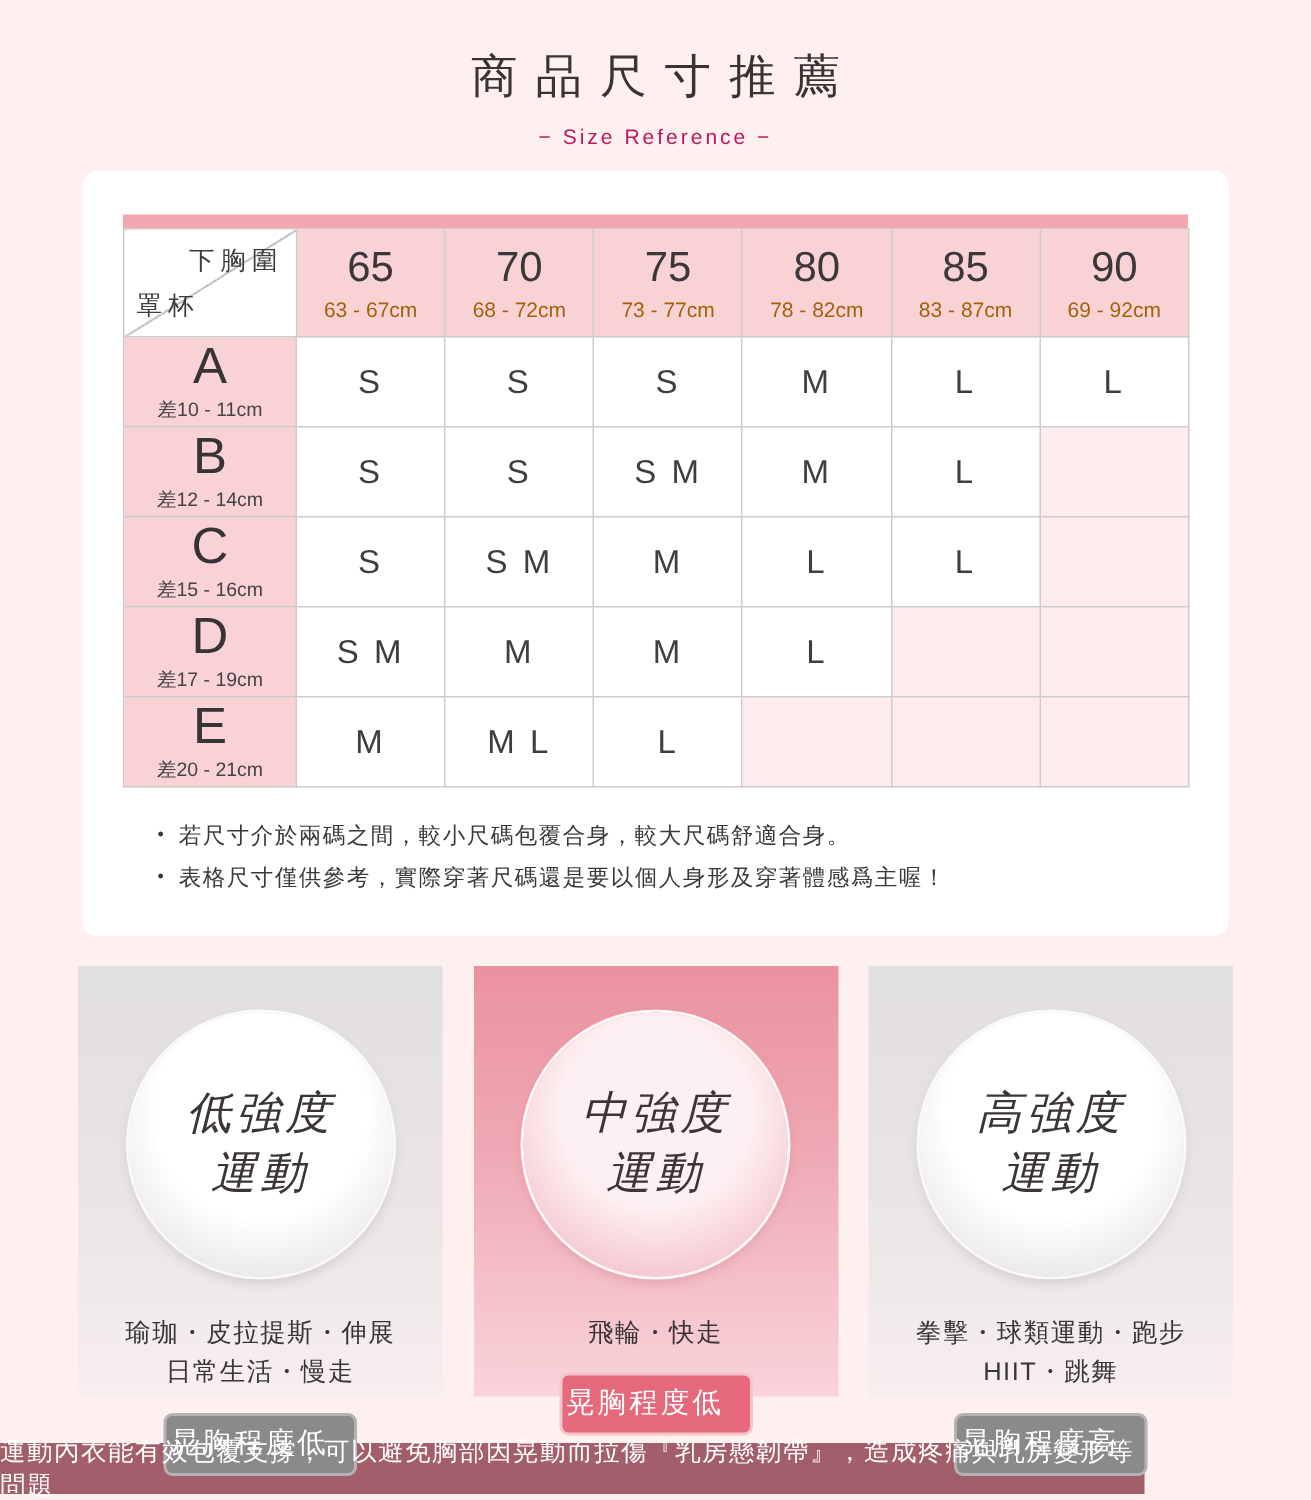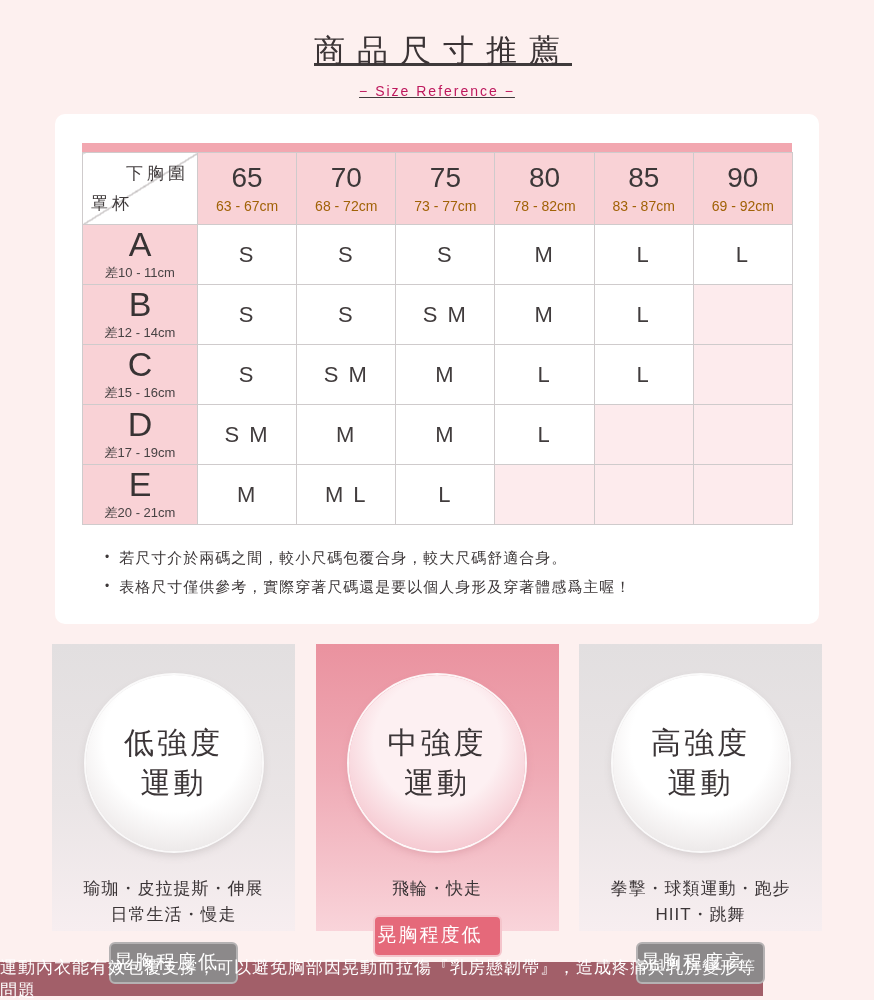--- a/index.html
+++ b/index.html
@@ -5,21 +5,21 @@
   * { margin: 0; padding: 0; box-sizing: border-box; }
   html, body { width: 874px; height: 1000px; }
   body {
     background: #fdf0ef;
     font-family: "Liberation Sans", "DejaVu Sans", sans-serif;
     color: #3f3a3b;
     overflow: hidden;
   }
 
   
-  .title-block { text-align: center; padding-top: 30px; text-decoration: underline; }
+  .title-block { text-align: center; padding-top: 30px; }
   .main-title {
     font-size: 31px;
     font-weight: 500;
     letter-spacing: 12px;
     color: #3a3335;
     text-indent: 12px;
   }
   .sub-title {
     margin-top: 11px;
     font-size: 14px;
@@ -120,20 +120,21 @@
 
   .circle {
     width: 176px;
     height: 176px;
     margin: 31px auto 0 auto;
     border-radius: 50%;
     display: flex;
     flex-direction: column;
     justify-content: center;
     align-items: center;
+    font-style: italic;
   }
   .card.gray .circle {
     background: radial-gradient(circle at 50% 38%, #ffffff 50%, #f1eeee 72%, #dddada 100%);
     box-shadow: 0 0 0 2px rgba(255,255,255,0.85), 0 4px 8px rgba(120,110,112,0.25);
   }
   .card.pink .circle {
     background: radial-gradient(circle at 50% 38%, #fdf0f2 45%, #f7d0d7 72%, #f0b3bf 100%);
     box-shadow: 0 0 0 2px rgba(255,255,255,0.9), 0 4px 8px rgba(190,110,122,0.35);
   }
   .circle-line {

